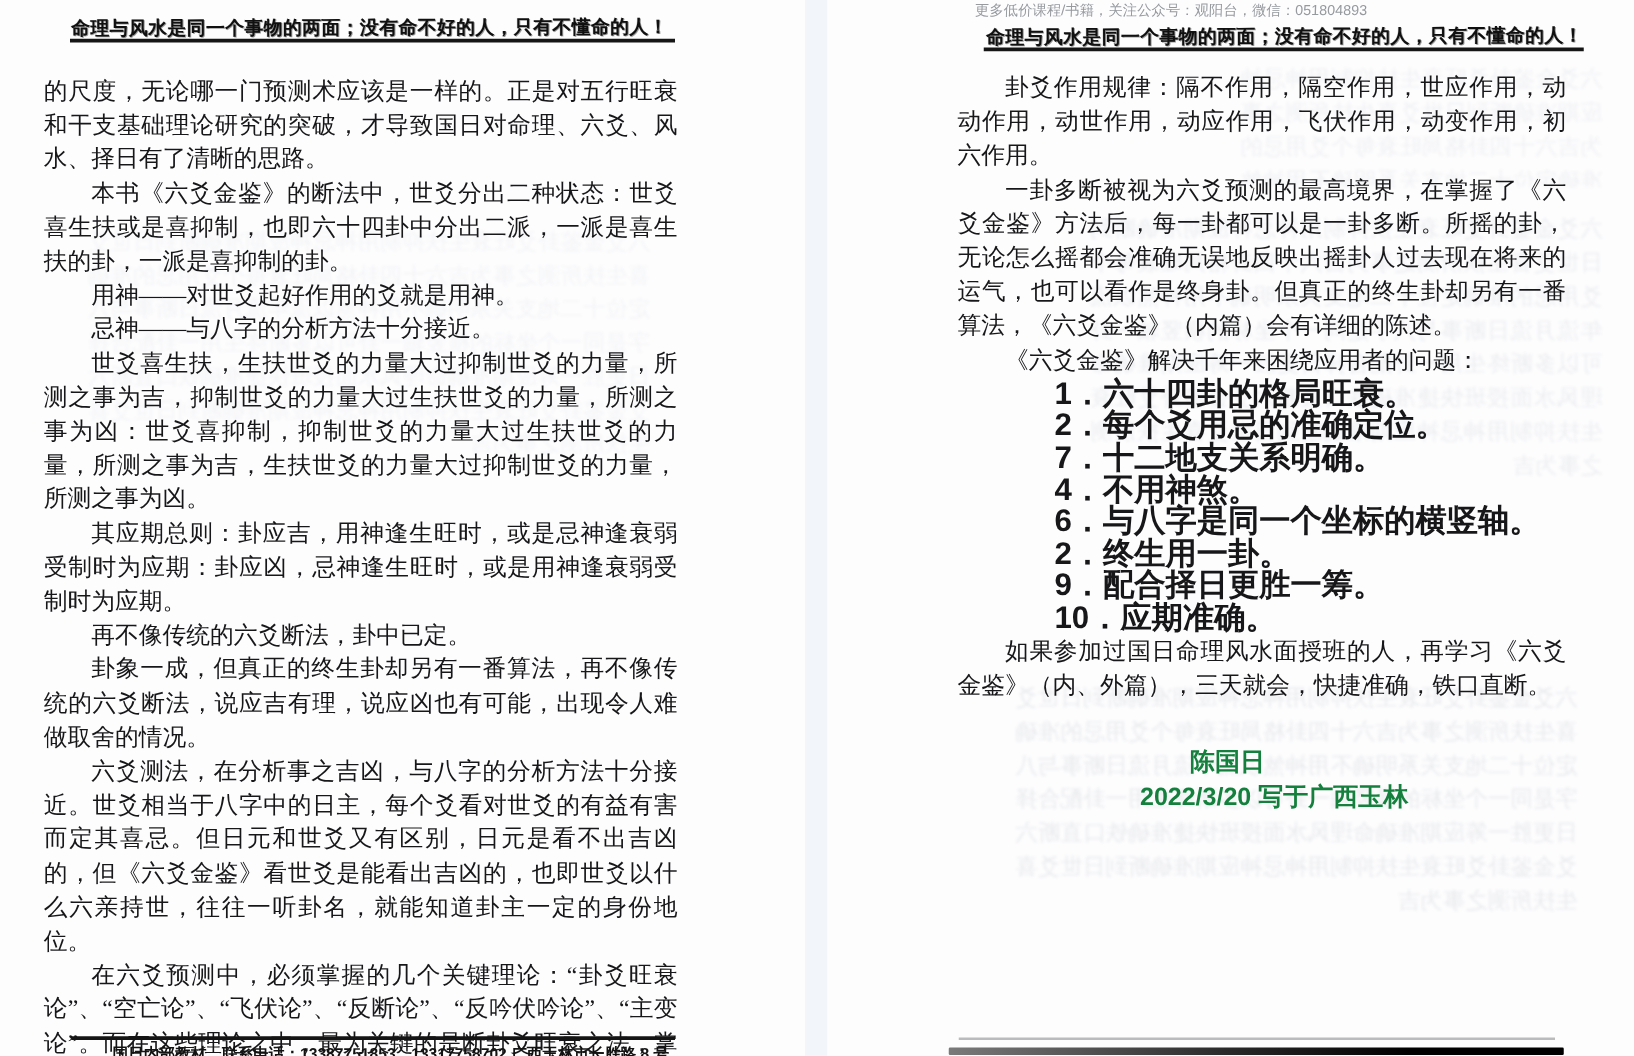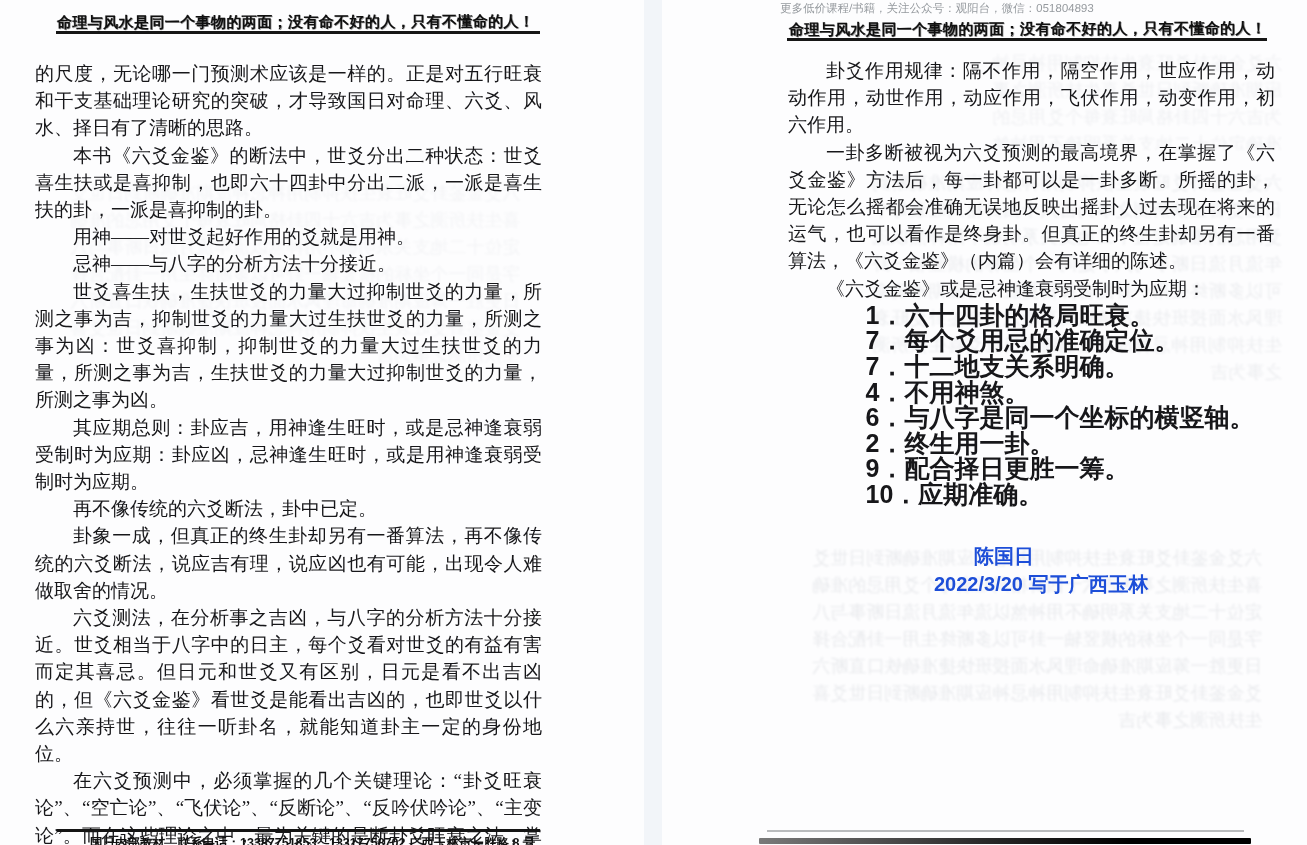--- a/index.html
+++ b/index.html
@@ -33,35 +33,35 @@
     font-family:"Liberation Sans","DejaVu Sans",sans-serif;
     font-size:11.5px;color:#8b9095;opacity:0.9;transform:skewX(-2deg);
   }
 
   
   .body-col{
     position:absolute;text-align:justify;
     font-size:19px;line-height:27.2px;color:#17171a;
   }
   .page.left .body-col{top:60px;left:35px;width:507px;}
-  .page.right .body-col{top:57px;left:126px;width:487px;}
+  .page.right .body-col{top:57px;left:104px;width:487px;}
   p.para{margin:0;text-indent:2em;}
   p.para.no-indent{text-indent:0;}
 
   .numbered-list{margin:1px 0 0 0;line-height:25.6px;}
   .list-item{
     margin:0;padding-left:3.1em;text-indent:0;
     font-family:"Liberation Sans","DejaVu Sans",sans-serif;
     font-weight:600;font-size:25px;
   }
 
   .signature{
     margin-top:34px;
     font-family:"Liberation Sans","DejaVu Sans",sans-serif;
-    font-weight:bold;font-size:20px;line-height:28px;color:#1d4ed8;
+    font-weight:bold;font-size:20px;line-height:28px;color:#15803d;
   }
   .signature .sig-name{margin:0;padding-left:186px;}
   .signature .sig-date{margin:0;padding-left:146px;}
 
   
   .footer-rule{position:absolute;top:829px;left:57px;width:483px;height:3px;background:#141414;}
   .footer-text{
     position:absolute;top:835px;left:90px;white-space:nowrap;
     font-family:"Liberation Sans","DejaVu Sans",sans-serif;
     font-weight:bold;font-size:12.5px;color:#121212;
@@ -118,33 +118,34 @@
     <div class="header-line">命理与风水是同一个事物的两面；没有命不好的人，只有不懂命的人！</div>
     <div class="header-rule"></div>
 
     <div class="bleed b3">六爻金鉴卦爻旺衰生扶抑制用神忌神应期准确断到日世爻喜生扶所测之事为吉六十四卦格局旺衰每个爻用忌的准确定位十二地支关系明确不用神煞以流年流月流日断事与八字是同一个坐标的横竖轴一卦可以多断终生用一卦配合择日更胜一筹应期准确命理风水面授班快捷准确铁口直断六爻金鉴卦爻旺衰生扶抑制用神忌神应期准确断到日世爻喜生扶所测之事为吉</div>
     <div class="bleed b1">六爻金鉴卦爻旺衰生扶抑制用神忌神应期准确断到日世爻喜生扶所测之事为吉六十四卦格局旺衰每个爻用忌的准确定位十二地支关系明确不用神煞以流年流月流日断事与八字是同一个坐标的横竖轴一卦可以多断终生用一卦配合择日更胜一筹应期准确命理风水面授班快捷准确铁口直断六爻金鉴卦爻旺衰生扶抑制用神忌神应期准确断到日世爻喜生扶所测之事为吉</div>
     <div class="bleed b2">六爻金鉴卦爻旺衰生扶抑制用神忌神应期准确断到日世爻喜生扶所测之事为吉六十四卦格局旺衰每个爻用忌的准确定位十二地支关系明确不用神煞以流年流月流日断事与八字是同一个坐标的横竖轴一卦可以多断终生用一卦配合择日更胜一筹应期准确命理风水面授班快捷准确铁口直断六爻金鉴卦爻旺衰生扶抑制用神忌神应期准确断到日世爻喜生扶所测之事为吉</div>
 
     <div class="body-col">
       <p class="para">卦爻作用规律：隔不作用，隔空作用，世应作用，动动作用，动世作用，动应作用，飞伏作用，动变作用，初六作用。</p>
       <p class="para">一卦多断被视为六爻预测的最高境界，在掌握了《六爻金鉴》方法后，每一卦都可以是一卦多断。所摇的卦，无论怎么摇都会准确无误地反映出摇卦人过去现在将来的运气，也可以看作是终身卦。但真正的终生卦却另有一番算法，《六爻金鉴》（内篇）会有详细的陈述。</p>
-      <p class="para">《六爻金鉴》或是忌神逢衰弱受制时为应期：</p>
+      <p class="para">《六爻金鉴》解决千年来困绕应用者的问题：</p>
 
       <div class="numbered-list">
         <p class="list-item">1．六十四卦的格局旺衰。</p>
-        <p class="list-item">7．每个爻用忌的准确定位。</p>
+        <p class="list-item">2．每个爻用忌的准确定位。</p>
         <p class="list-item">7．十二地支关系明确。</p>
         <p class="list-item">4．不用神煞。</p>
         <p class="list-item">6．与八字是同一个坐标的横竖轴。</p>
         <p class="list-item">2．终生用一卦。</p>
         <p class="list-item">9．配合择日更胜一筹。</p>
         <p class="list-item">10．应期准确。</p>
       </div>
 
+      <p class="para">如果参加过国日命理风水面授班的人，再学习《六爻金鉴》（内、外篇），三天就会，快捷准确，铁口直断。</p>
 
       <div class="signature">
         <p class="sig-name">陈国日</p>
         <p class="sig-date">2022/3/20 写于广西玉林</p>
       </div>
     </div>
 
     <div class="bottom-thin"></div>
     <div class="bottom-thick"></div>
   </div>

